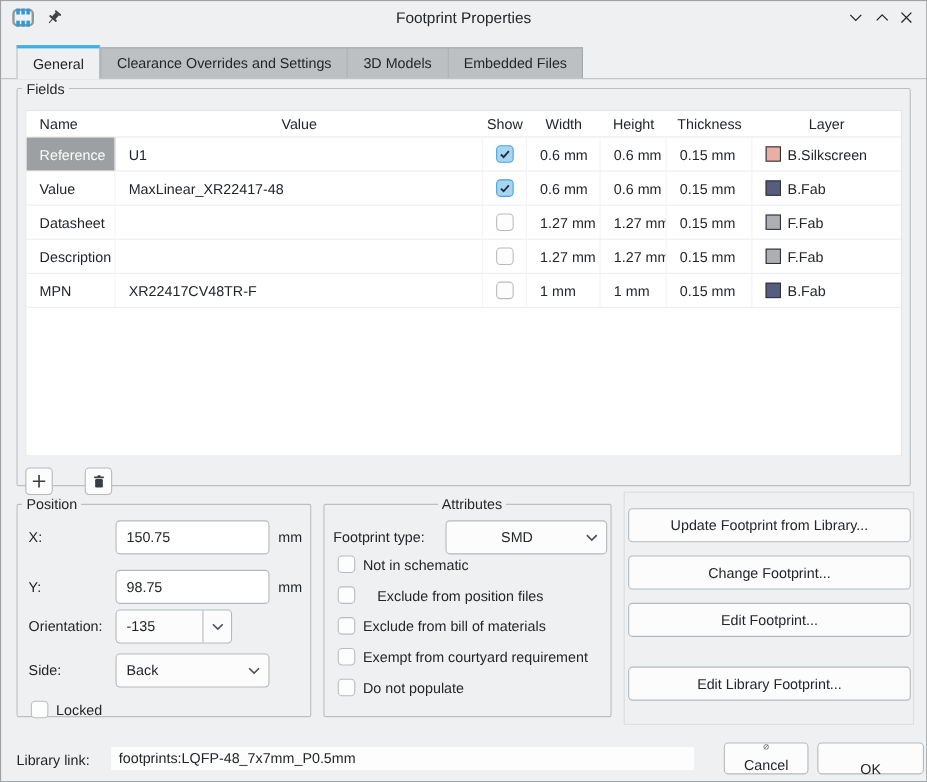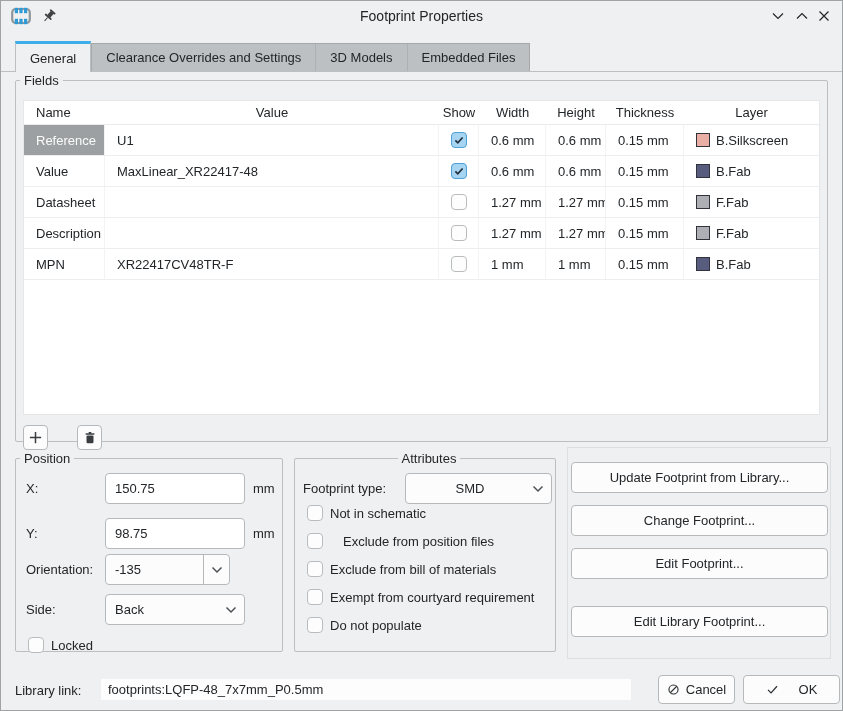--- a/index.html
+++ b/index.html
@@ -62,21 +62,21 @@
   .combo.split .arrow { border-left:1px solid #b6b9bb; }
   .form-label { position:absolute; font-size:13px; }
   .unit { position:absolute; font-size:13px; }
   .cb-row { position:absolute; display:flex; align-items:center; gap:7px; font-size:13px; }
   
   .actions-panel { position:absolute; left:566px; top:446px; width:264px; height:212px; border:1px solid #dcdee0; background:#eff0f1; }
   .action-btn { position:absolute; left:3px; width:257px; height:31px; background:#fcfcfc; border:1px solid #b6b9bb; border-radius:4px; font-family:inherit; font-size:13px; color:#232629; text-align:center; }
   
   .footer-label { position:absolute; left:14px; top:682px; font-size:13px; }
   .footer-field { position:absolute; left:100px; top:678px; width:530px; height:21px; background:#fdfdfd; display:flex; align-items:center; padding-left:7px; font-size:13px; }
-  .dlg-btn { position:absolute; top:674px; height:29px; background:#fcfcfc; border:1px solid #b6b9bb; border-radius:4px; display:flex; align-items:center; justify-content:center; gap:6px; font-family:inherit; font-size:13px; color:#232629; }
+  .dlg-btn { position:absolute; top:674px; height:29px; background:#fcfcfc; border:1px solid #b6b9bb; border-radius:4px; display:flex; align-items:center; justify-content:center; gap:6px; font-family:inherit; font-size:13px; color:#232629;flex-direction:column; }
   .cancel-btn { left:657px; width:77px; }
   .ok-btn { left:742px; width:97px;gap:20px; }
 </style>
 </head>
 <body>
 
 <div class="dialog">
 
   <div class="titlebar">
     <svg class="app-icon" viewBox="0 0 20 20">
@@ -257,21 +257,21 @@
 
     <span class="form-label" style="left:10px; top:15px;">X:</span>
     <input class="txt" style="position: absolute; left: 89px; top: 7px; width: 140px;" value="150.75">
     <span class="unit" style="left:237px; top:15px;">mm</span>
 
     <span class="form-label" style="left:10px; top:60px;">Y:</span>
     <input class="txt" style="position: absolute; left: 89px; top: 52px; width: 140px;" value="98.75">
     <span class="unit" style="left:237px; top:60px;">mm</span>
 
     <span class="form-label" style="left:10px; top:96px;">Orientation:</span>
-    <div class="combo split" style="position:absolute; left:89px; top:88px; width:125px;">
+    <div class="combo split" style="position:absolute; left:89px; top:88px; width:106px;">
       <span class="combo-text">-135</span>
       <span class="arrow">
           <svg width="12" height="8" viewBox="0 0 12 8">
             <path d="M1.5 1.5 L6 6 L10.5 1.5" stroke="#4d5256" stroke-width="1.5" fill="none"></path>
           </svg>
         </span>
     </div>
 
     <span class="form-label" style="left:10px; top:136px;">Side:</span>
     <div class="combo" style="position:absolute; left:89px; top:128px; width:140px;">

